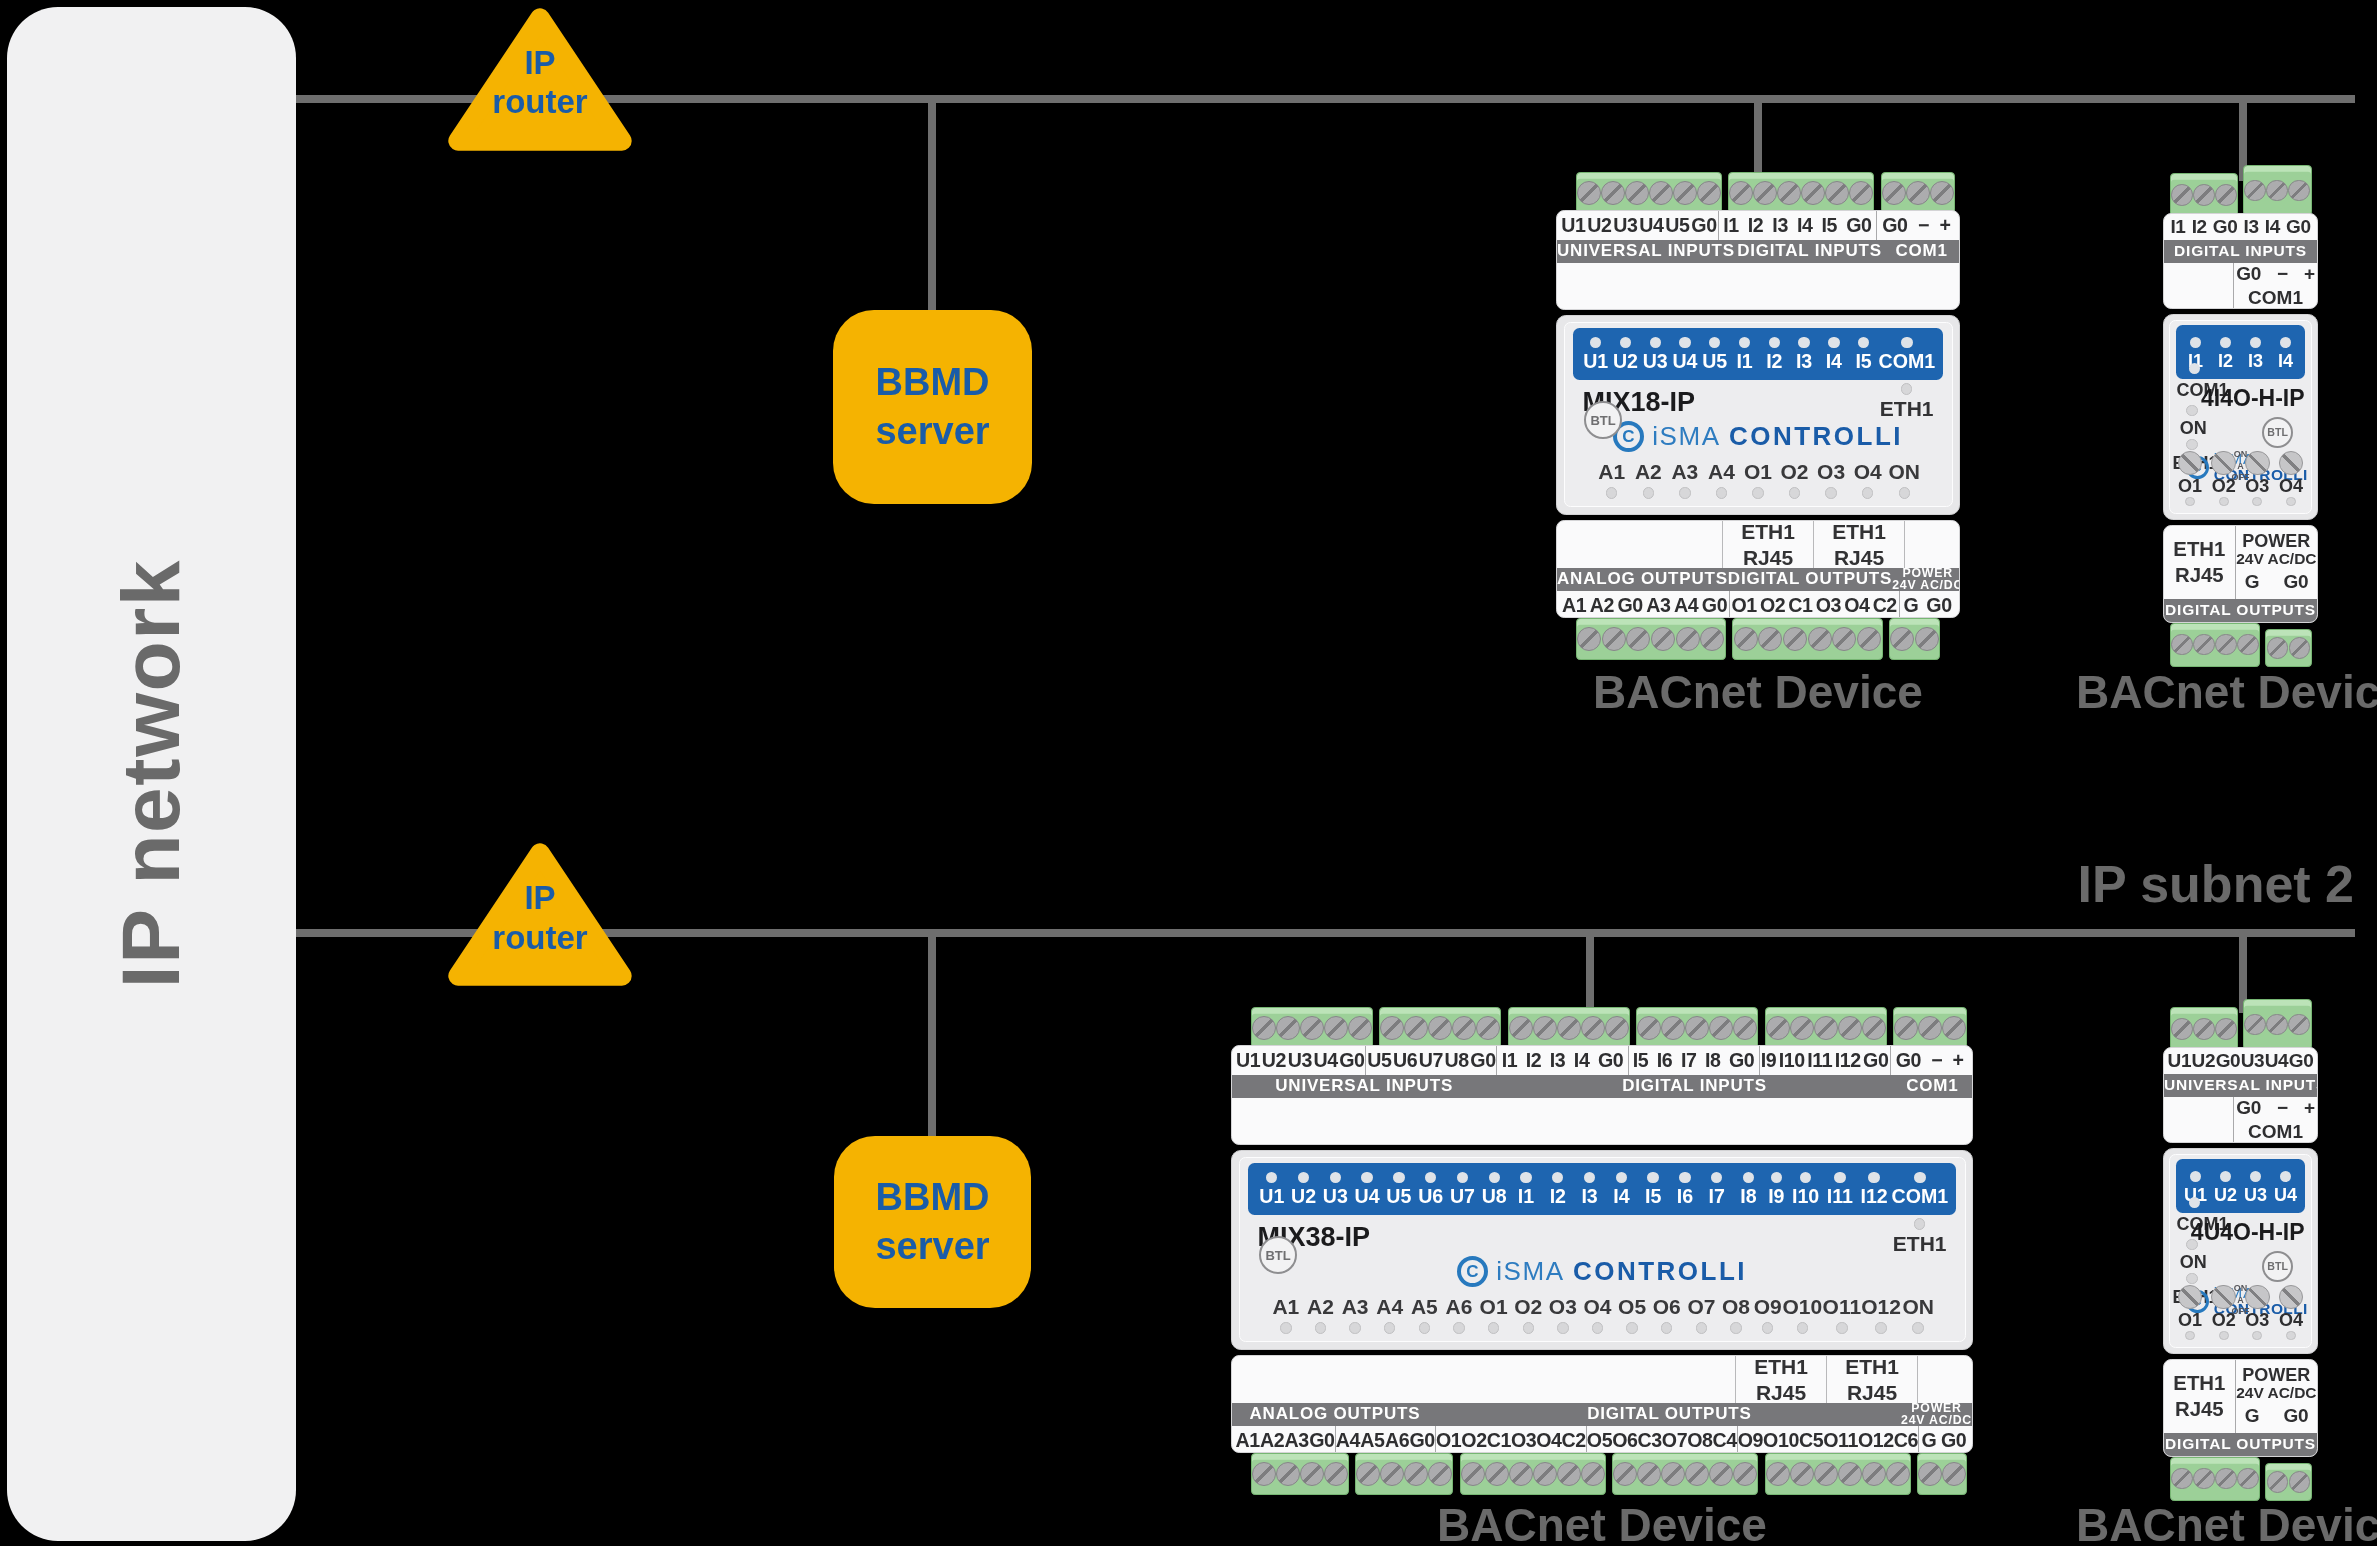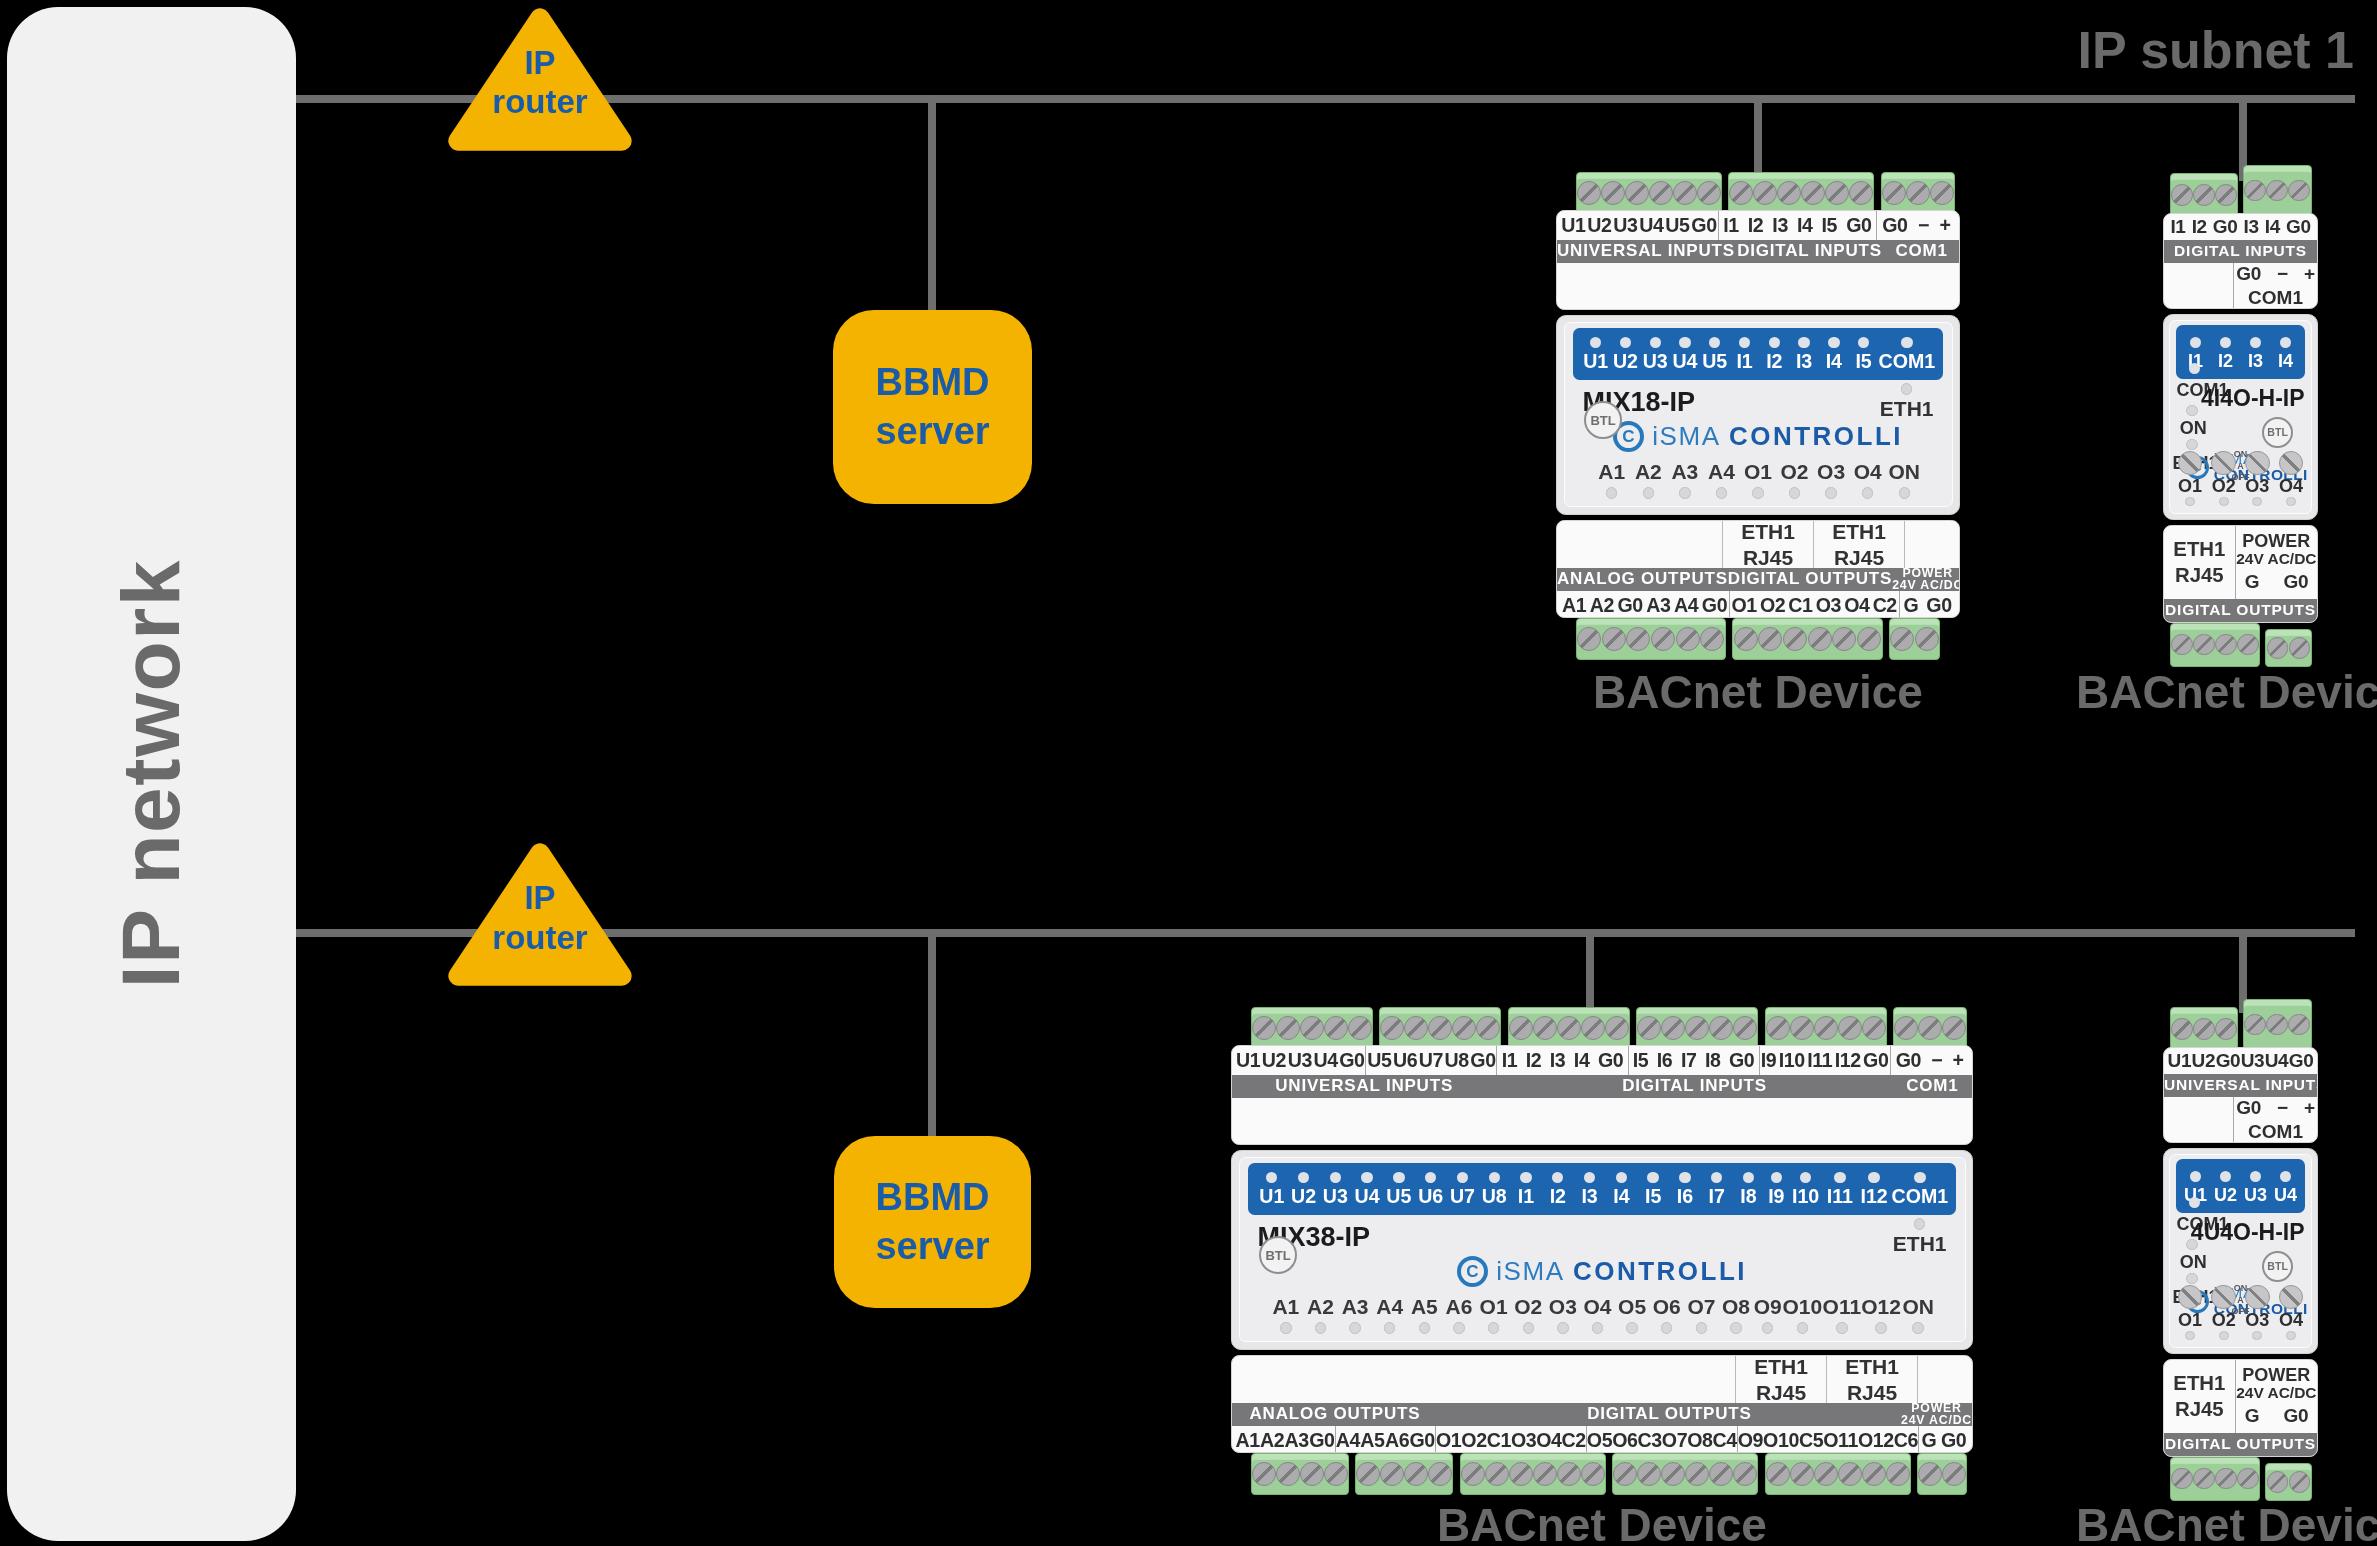--- a/index.html
+++ b/index.html
@@ -151,21 +151,21 @@
 
   <div class="hline" id="hline1"></div>
   <div class="hline" id="hline2"></div>
   <div class="vline" id="v1"></div>
   <div class="vline" id="v2"></div>
   <div class="vline" id="v3"></div>
   <div class="vline" id="v4"></div>
   <div class="vline" id="v5"></div>
   <div class="vline" id="v6"></div>
 
-  <div class="subnet-label" id="subnet-label-1">IP subnet 1</div>
+  <div class="subnet-label" id="subnet-label-2">IP subnet 2</div>
 
   <div class="router" id="router1">
     <svg width="190" height="149" viewBox="0 0 232 182">
       <polygon points="116,16 16,166 216,166" fill="#F5B301" stroke="#F5B301" stroke-width="24" stroke-linejoin="round"></polygon>
     </svg>
     <div class="tri-text">
       <div>IP</div>
       <div>router</div>
     </div>
   </div>

